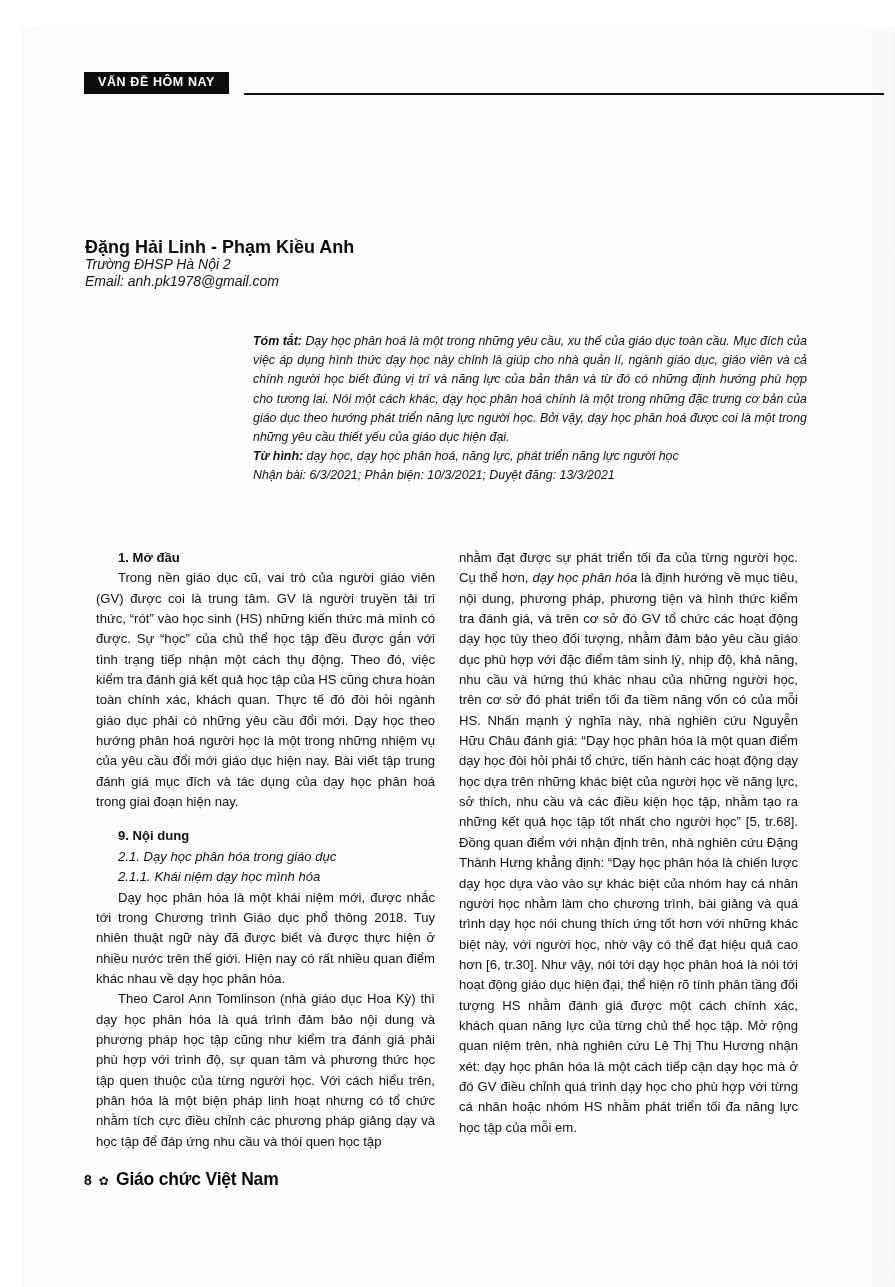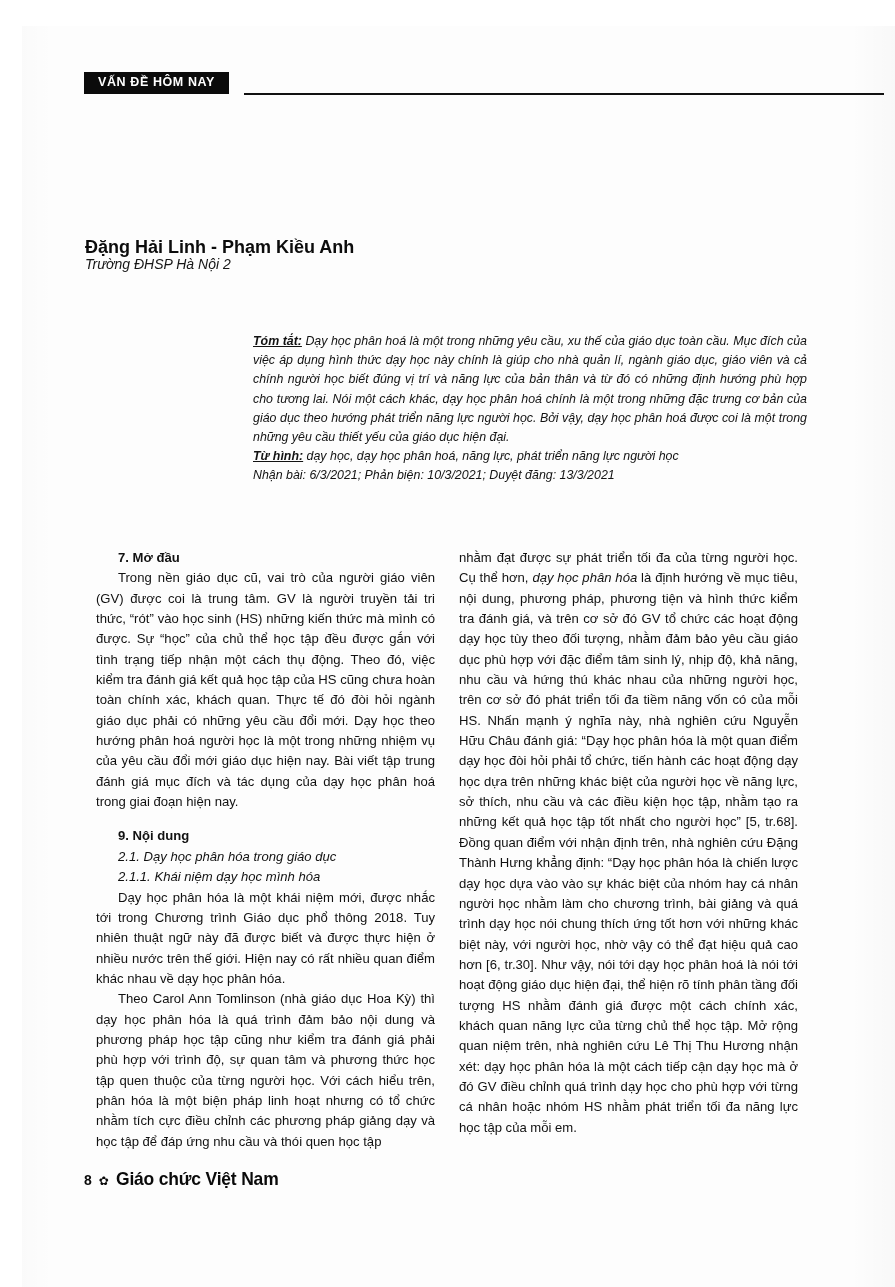--- a/index.html
+++ b/index.html
@@ -117,21 +117,21 @@
     left: 253px;
     top: 332px;
     width: 554px;
     font-size: 12.4px;
     font-style: italic;
     line-height: 19.2px;
     text-align: justify;
     color: #121212;
   }
   .abstract p { margin: 0; }
-  .abstract .lead { font-weight: bold; font-style: italic; text-decoration: underline; }
+  .abstract .lead { font-weight: bold; font-style: italic; }
   .abstract .kw-line,
   .abstract .dates-line {
     text-align: left;
   }
 
   
   .columns {
     position: absolute;
     left: 96px;
     top: 548px;
@@ -211,32 +211,33 @@
 
   <div class="rubric-row">
     <div class="rubric">VẤN ĐỀ HÔM NAY</div>
     <div class="rubric-rule"></div>
   </div>
 
 
   <div class="author-block">
     <div class="author-name">Đặng Hải Linh - Phạm Kiều Anh</div>
     <div class="author-aff">Trường ĐHSP Hà Nội 2</div>
+    <div class="author-email">Email: anh.pk1978@gmail.com</div>
   </div>
 
   <div class="abstract">
     <p><span class="lead">Tóm tắt:</span><span> Dạy học phân hoá là một trong những yêu cầu, xu thế của giáo dục toàn cầu. Mục đích của việc áp dụng hình thức dạy học này chính là giúp cho nhà quản lí, ngành giáo dục, giáo viên và cả chính người học biết đúng vị trí và năng lực của bản thân và từ đó có những định hướng phù hợp cho tương lai. Nói một cách khác, dạy học phân hoá chính là một trong những đặc trưng cơ bản của giáo dục theo hướng phát triển năng lực người học. Bởi vậy, dạy học phân hoá được coi là một trong những yêu cầu thiết yếu của giáo dục hiện đại.</span></p>
     <p class="kw-line"><span class="lead">Từ hình:</span><span> dạy học, dạy học phân hoá, năng lực, phát triển năng lực người học</span></p>
     <p class="dates-line">Nhận bài: 6/3/2021; Phản biện: 10/3/2021; Duyệt đăng: 13/3/2021</p>
   </div>
 
   <div class="columns">
 
     <div class="col col-left">
-      <h3 class="head-num">7. Mở đầu</h3>
+      <h3 class="head-num">1. Mở đầu</h3>
       <p>Trong nền giáo dục cũ, vai trò của người giáo viên (GV) được coi là trung tâm. GV là người truyền tải tri thức, “rót” vào học sinh (HS) những kiến thức mà mình có được. Sự “học” của chủ thể học tập đều được gắn với tình trạng tiếp nhận một cách thụ động. Theo đó, việc kiểm tra đánh giá kết quả học tập của HS cũng chưa hoàn toàn chính xác, khách quan. Thực tế đó đòi hỏi ngành giáo dục phải có những yêu cầu đổi mới. Dạy học theo hướng phân hoá người học là một trong những nhiệm vụ của yêu cầu đổi mới giáo dục hiện nay. Bài viết tập trung đánh giá mục đích và tác dụng của dạy học phân hoá trong giai đoạn hiện nay.</p>
       <div class="spacer"></div>
       <h3 class="head-num">9. Nội dung</h3>
       <h4 class="head-sub">2.1. Dạy học phân hóa trong giáo dục</h4>
       <h4 class="head-sub">2.1.1. Khái niệm dạy học mình hóa</h4>
       <p>Dạy học phân hóa là một khái niệm mới, được nhắc tới trong Chương trình Giáo dục phổ thông 2018. Tuy nhiên thuật ngữ này đã được biết và được thực hiện ở nhiều nước trên thế giới. Hiện nay có rất nhiều quan điểm khác nhau về dạy học phân hóa.</p>
       <p>Theo Carol Ann Tomlinson (nhà giáo dục Hoa Kỳ) thì dạy học phân hóa là quá trình đảm bảo nội dung và phương pháp học tập cũng như kiểm tra đánh giá phải phù hợp với trình độ, sự quan tâm và phương thức học tập quen thuộc của từng người học. Với cách hiểu trên, phân hóa là một biện pháp linh hoạt nhưng có tổ chức nhằm tích cực điều chỉnh các phương pháp giảng dạy và học tập để đáp ứng nhu cầu và thói quen học tập</p>
     </div>
 
     <div class="col col-right">

